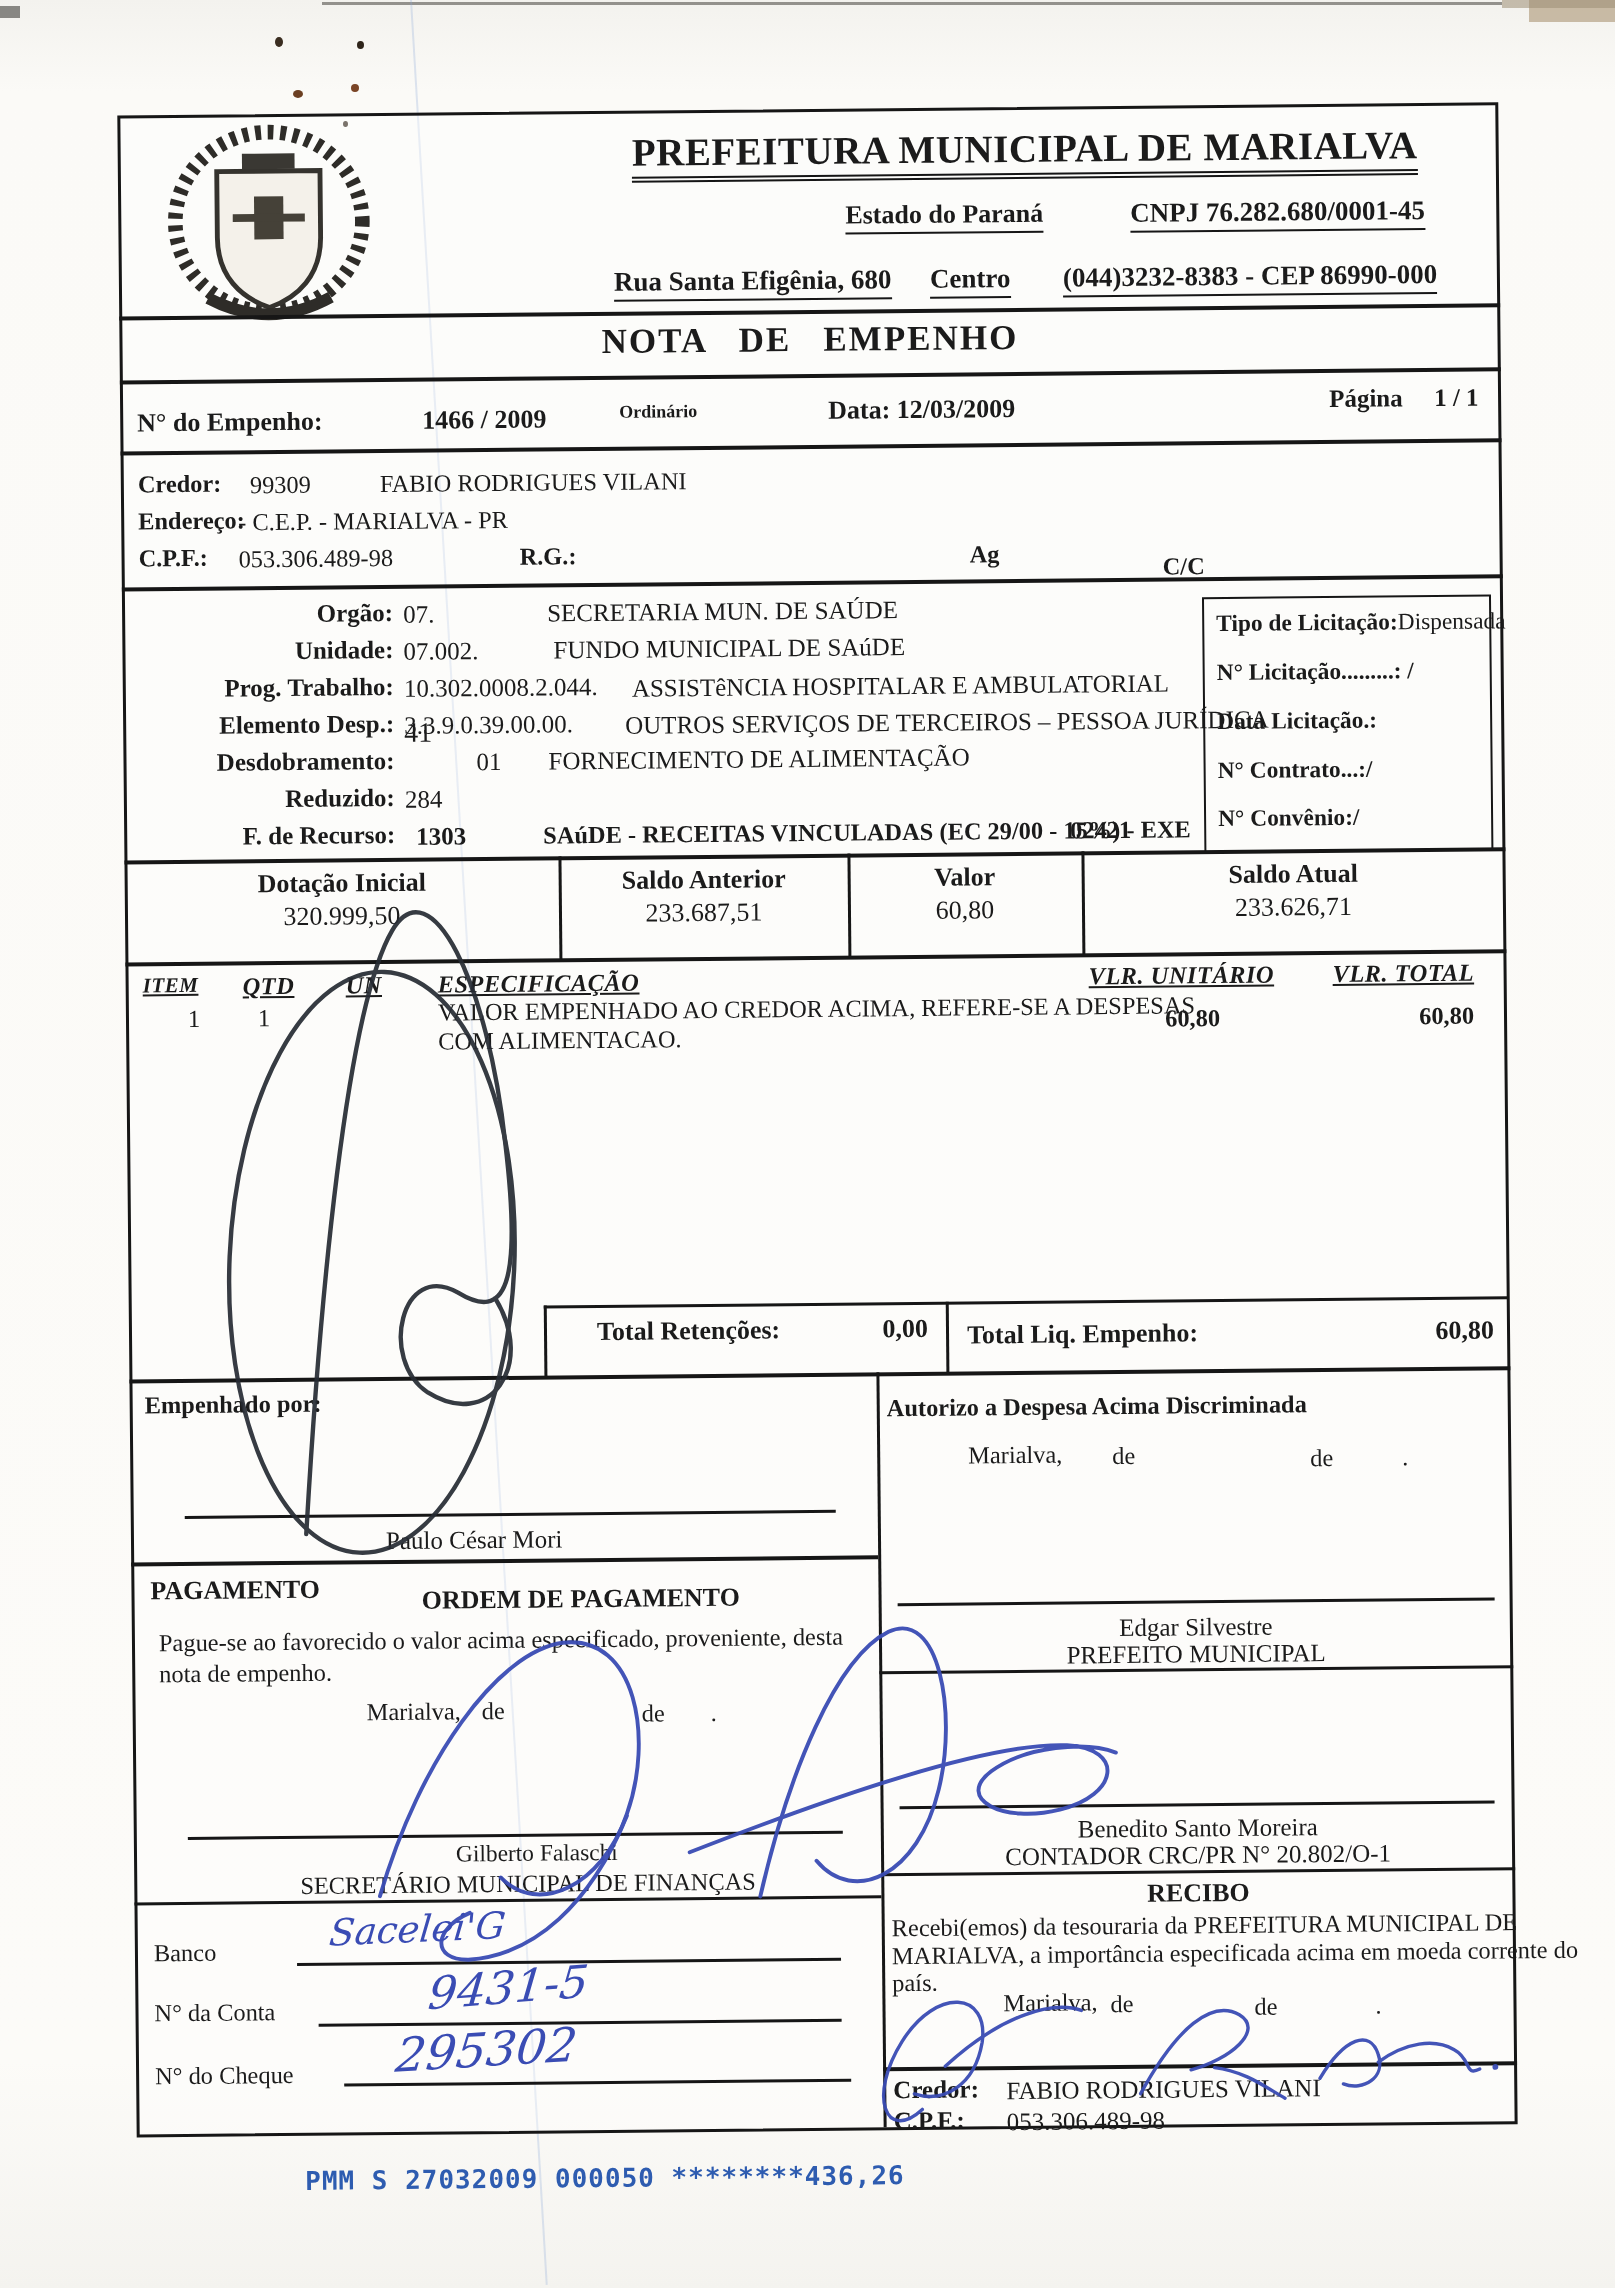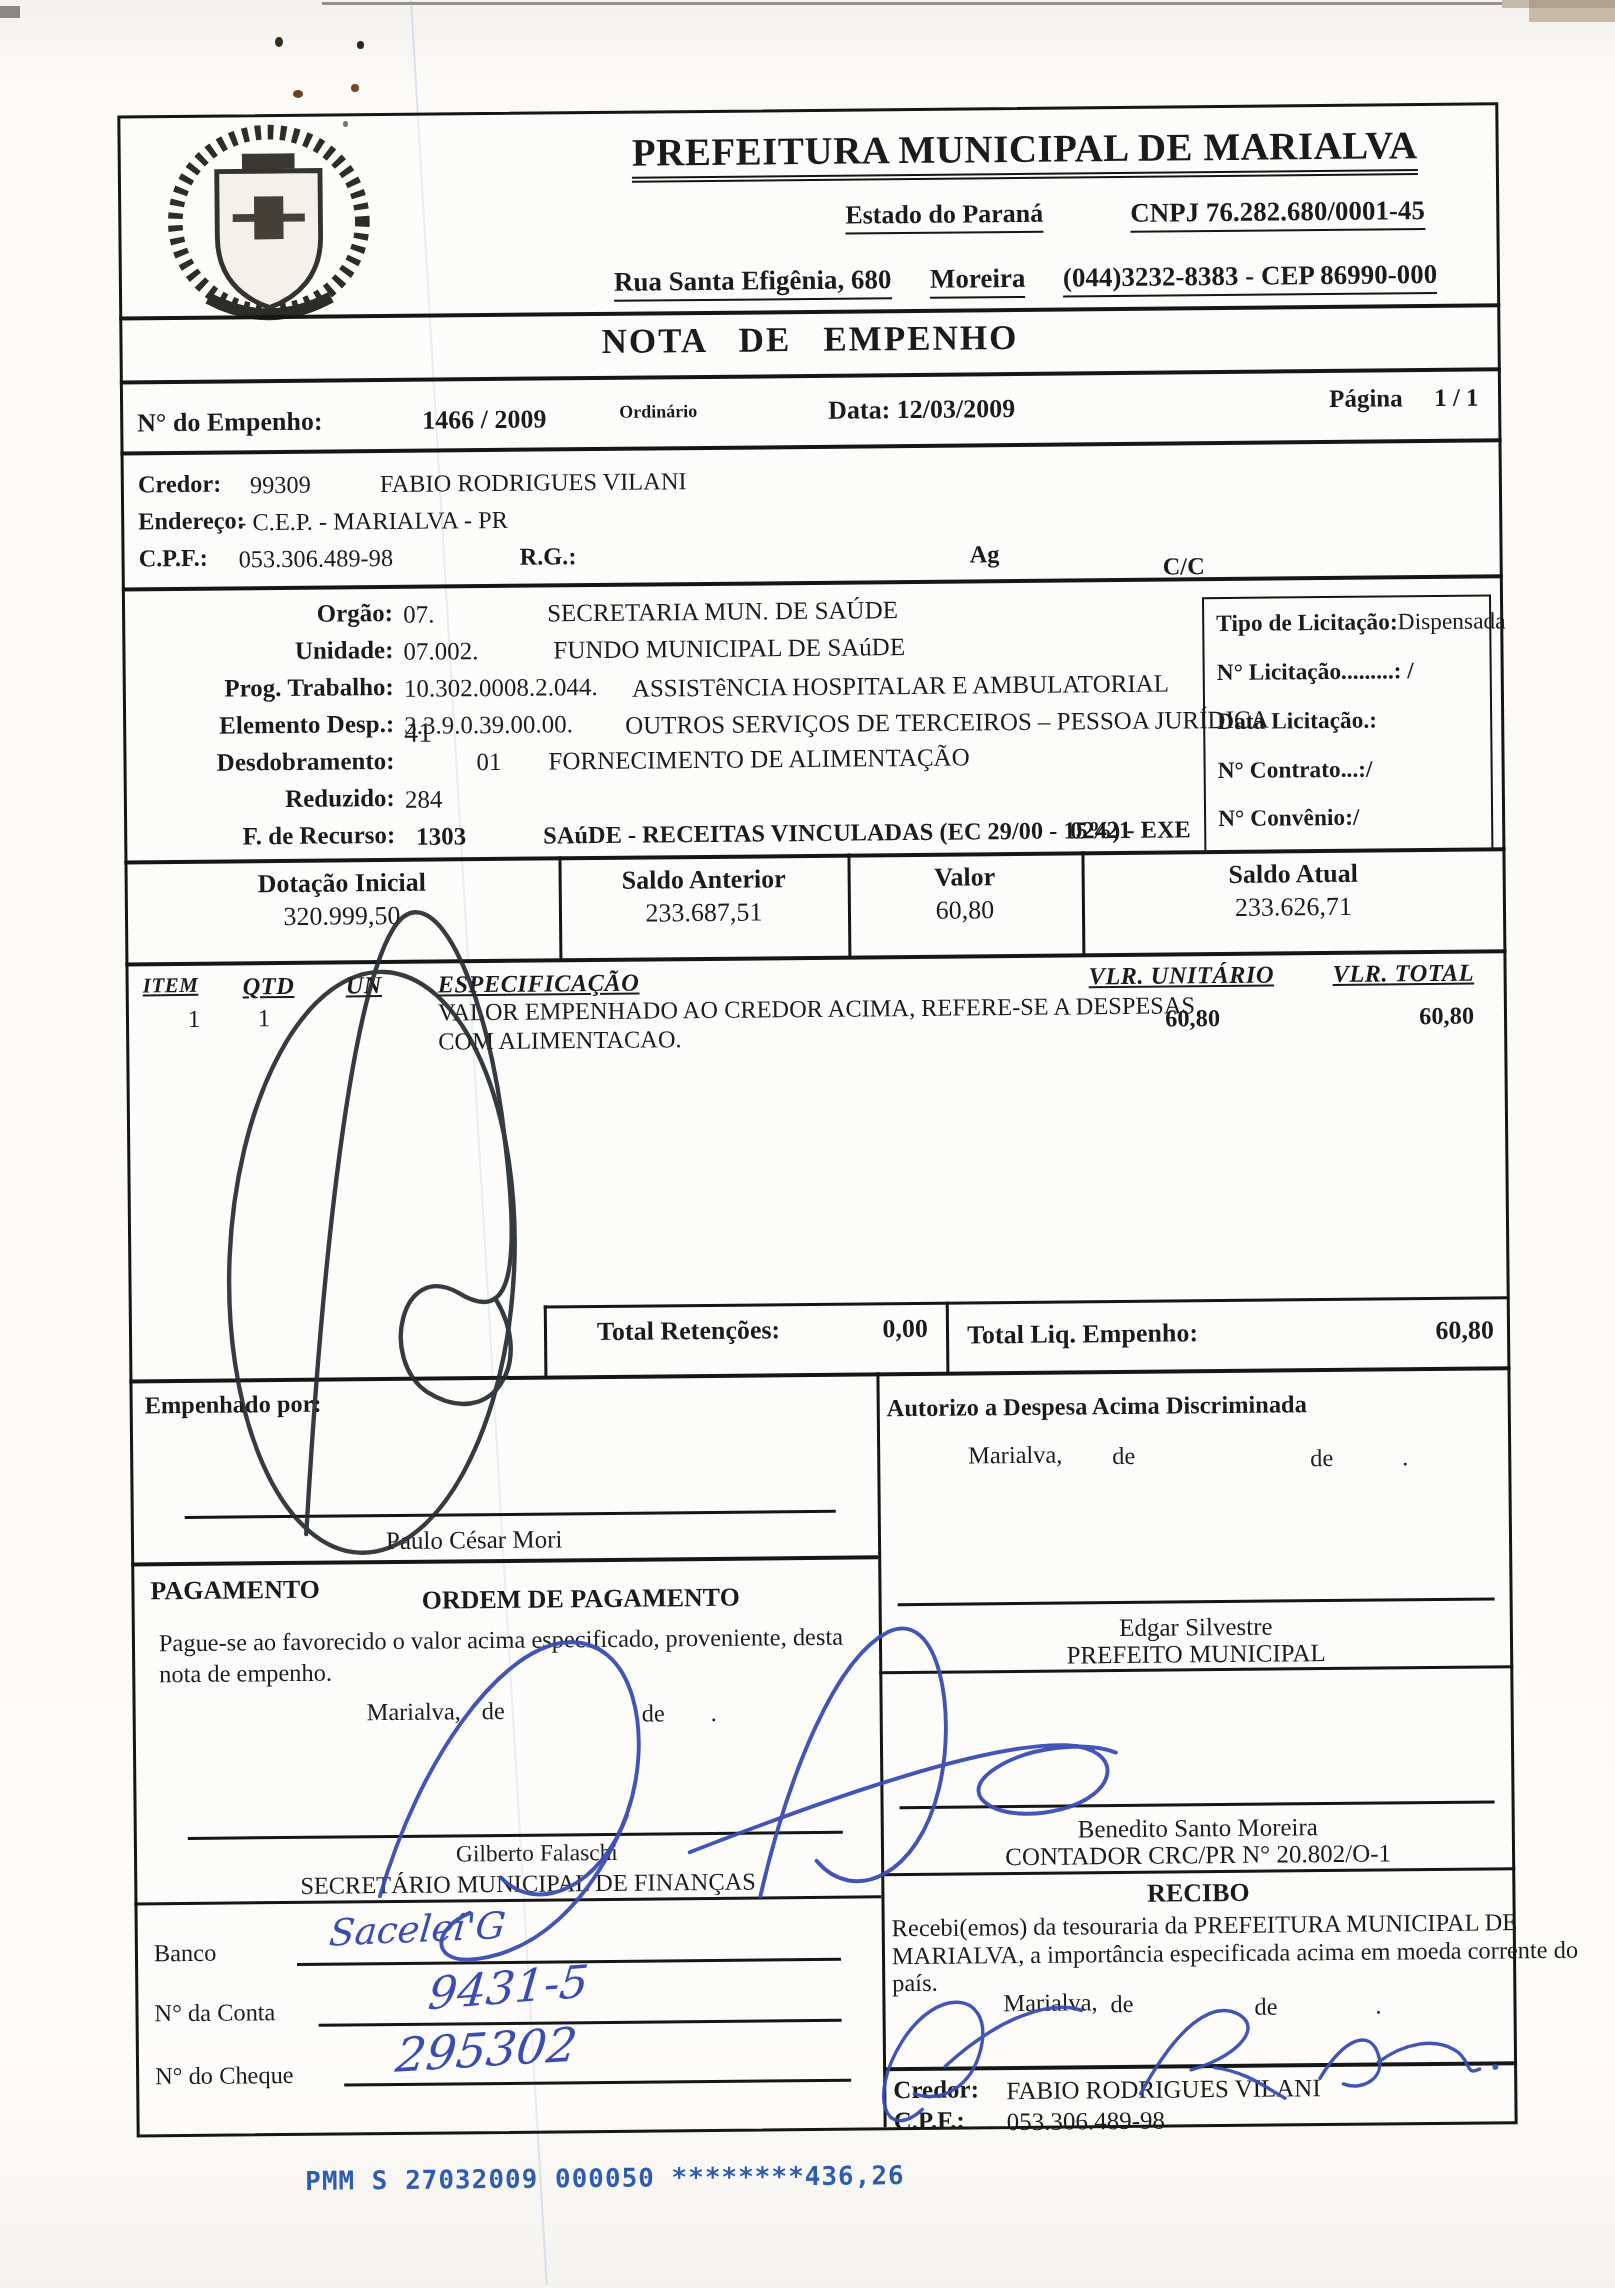--- a/index.html
+++ b/index.html
@@ -56,21 +56,21 @@
       <rect x="98" y="96" width="74" height="8" fill="#454138"></rect>
       <path d="M72 182 Q135 216 198 182" fill="none" stroke="#2e2c28" stroke-width="12"></path>
     </svg>
 
     <div class="t ctr" style="left:556px;top:129px;width:956px;">
       <span class="b" style="font-size:39px;border-bottom:6.8px double #151515;padding-bottom:2.9px;letter-spacing:0.5px;">PREFEITURA MUNICIPAL DE MARIALVA</span>
     </div>
     <span class="t b u" style="left:854px;top:201px;font-size:26px;">Estado do Paraná</span>
     <span class="t b u" style="left:1139px;top:201px;font-size:27px;">CNPJ 76.282.680/0001-45</span>
     <span class="t b u" style="left:622px;top:265px;font-size:27px;">Rua Santa Efigênia, 680</span>
-    <span class="t b u" style="left:938px;top:265px;font-size:27px;">Moreira</span>
+    <span class="t b u" style="left:938px;top:265px;font-size:27px;">Centro</span>
     <span class="t b u" style="left:1071px;top:265px;font-size:27px;">(044)3232-8383  -  CEP 86990-000</span>
 
     <div class="hr" style="left:127px;top:310px;width:1381px;"></div>
     <div class="t ctr" style="left:127px;top:320px;width:1381px;">
       <span class="b" style="font-size:35px;letter-spacing:2px;word-spacing:21.5px;">NOTA DE EMPENHO</span>
     </div>
     <div class="hr" style="left:127px;top:374px;width:1381px;"></div>
 
     <span class="t b" style="left:144px;top:402px;font-size:26px;">N° do Empenho:</span>
     <span class="t b" style="left:429px;top:402px;font-size:26px;">1466 / 2009</span>

